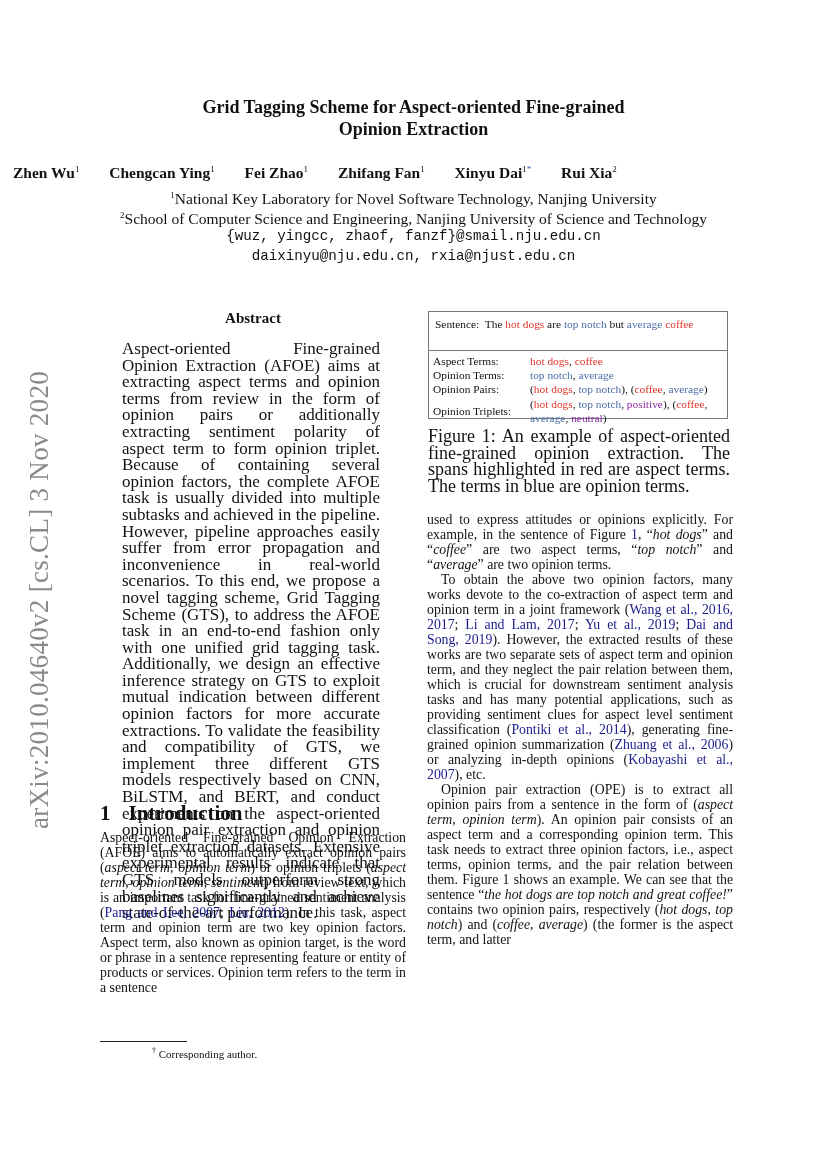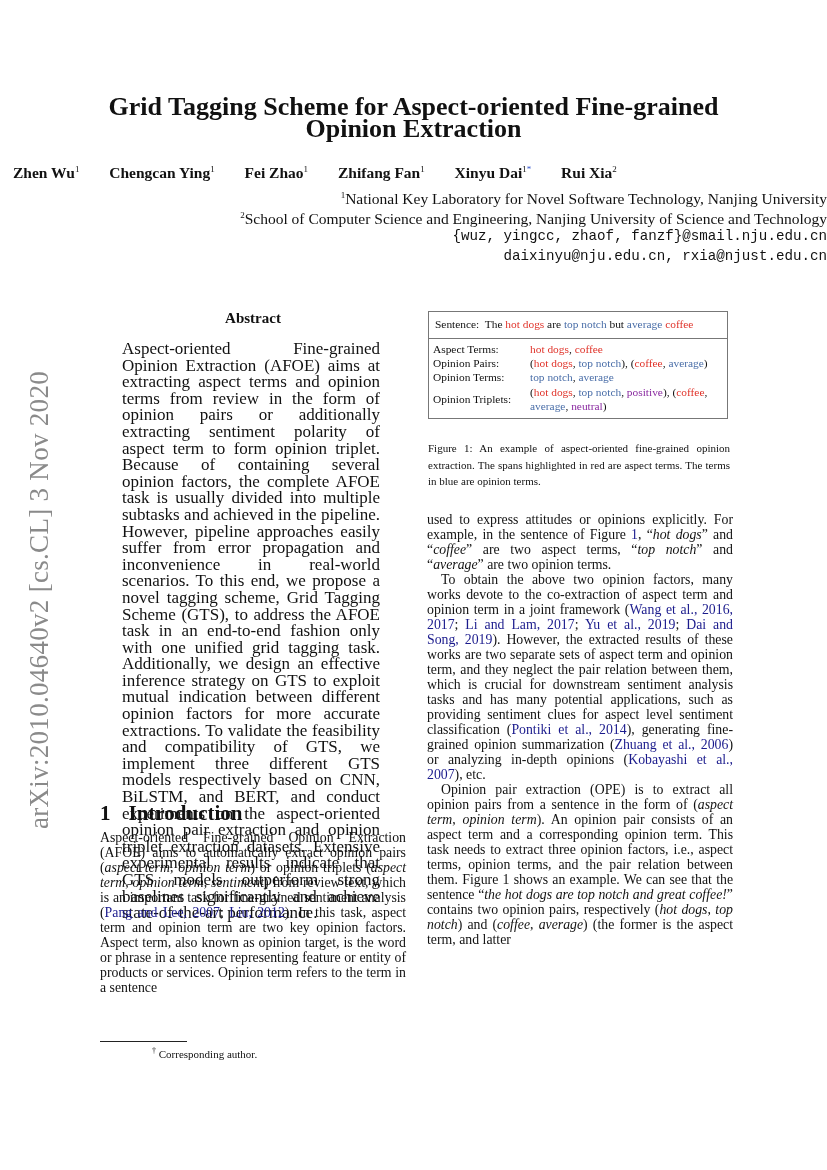--- a/index.html
+++ b/index.html
@@ -2,45 +2,45 @@
 <html><head>
 <meta charset="utf-8">
 <style>
   html, body { margin:0; padding:0; background:#fff; }
   body { width:827px; height:1170px; position:relative; overflow:hidden;
          font-family:"Liberation Serif", "DejaVu Serif", serif; color:#111; }
   .abs { position:absolute; }
   .sidebar-id { position:absolute; left:14px; top:355px; width:50px; height:490px; }
   .sidebar-id span { position:absolute; left:50%; top:50%; transform:translate(-50%,-50%) rotate(-90deg);
      white-space:nowrap; font-size:27px; color:#8a8a8a; font-family:"Liberation Serif", serif; letter-spacing:0.3px; }
-  .title { left:0; width:827px; top:96px; text-align:center; font-weight:bold; font-size:26px; line-height:22px; }
+  .title { left:0; width:827px; top:96px; text-align:center; font-weight:bold; font-size:18px; line-height:22px; }
   .authors { left:0; width:827px; top:164px; text-align:left; font-weight:bold; font-size:15.5px; }
   .authors .au { margin:0 13px; }
   .authors sup { font-weight:normal; font-size:9px; }
   .authors sup.star { color:#3355cc; }
-  .affil { left:0; width:827px; text-align:right; font-size:15.5px; line-height:20px; }
+  .affil { left:0; width:827px; text-align:center; font-size:15.5px; line-height:20px; }
   .affil sup { font-size:9px; }
   .mono { font-family:"Liberation Mono", "DejaVu Sans Mono", monospace; font-size:14.2px; }
   .col-left { left:100px; width:306px; }
   .col-right { left:427px; width:306px; }
   .abstract-head { left:100px; width:306px; top:310px; text-align:center; font-weight:bold; font-size:15px; }
   .abstract-body { left:122px; width:258px; top:341px; font-size:17px; line-height:16.6px; text-align:justify; hyphens:none; }
   .sec-head { left:100px; top:801px; font-weight:bold; font-size:21px; }
   .sec-head .num { margin-right:18px; }
   .body-text { font-size:13.8px; line-height:15px; text-align:justify; }
   .cite { color:#1a1a8c; }
   .fig-box { left:428px; top:311px; width:298px; height:106px; border:1px solid #777; font-size:11.4px; }
-  .fig-sent { padding:6px 0 0 6px; height:20px; border-bottom:1px solid #777; }
+  .fig-sent { padding:6px 0 12px 6px; height:20px; border-bottom:1px solid #777; }
   .fig-rows { padding:3px 0 0 4px; line-height:14.2px; }
   .fig-row { display:flex;align-items:center; }
   .fig-row .lab { width:97px; flex:none; }
   .red { color:#e0332a; }
   .blue { color:#4a6ea8; }
   .purple { color:#8a2aa0; }
-  .caption { left:428px; top:440px; width:302px; font-size:11px; line-height:16.6px; text-align:justify; }
+  .caption { left:428px; top:428px; width:302px; font-size:18px; line-height:16.6px; text-align:justify; }
   .fn-rule { left:100px; top:1041px; width:87px; border-top:1px solid #222; }
   .fn { left:122px; top:1046px; font-size:11px;margin-left:30px; }
   .fn sup { font-size:8px; }
   .indent { text-indent:14px; }
   p { margin:0; }
   i { font-style:italic; }
 </style>
 </head>
 <body>
 
@@ -93,26 +93,26 @@
   <div class="fig-sent">
     <span>Sentence:</span>&nbsp;
     <span>The </span><span class="red">hot dogs</span><span> are </span><span class="blue">top notch</span><span> but </span><span class="blue">average</span><span> </span><span class="red">coffee</span>
   </div>
   <div class="fig-rows">
     <div class="fig-row">
       <span class="lab">Aspect Terms:</span>
       <span><span class="red">hot dogs</span>, <span class="red">coffee</span></span>
     </div>
     <div class="fig-row">
+      <span class="lab">Opinion Terms:</span>
+      <span><span class="blue">top notch</span>, <span class="blue">average</span></span>
+    </div>
+    <div class="fig-row">
       <span class="lab">Opinion Pairs:</span>
       <span>(<span class="red">hot dogs</span>, <span class="blue">top notch</span>), (<span class="red">coffee</span>, <span class="blue">average</span>)</span>
-    </div>
-    <div class="fig-row">
-      <span class="lab">Opinion Terms:</span>
-      <span><span class="blue">top notch</span>, <span class="blue">average</span></span>
     </div>
     <div class="fig-row">
       <span class="lab">Opinion Triplets:</span>
       <span>(<span class="red">hot dogs</span>, <span class="blue">top notch</span>, <span class="purple">positive</span>), (<span class="red">coffee</span>,<br><span class="blue">average</span>, <span class="purple">neutral</span>)</span>
     </div>
   </div>
 </div>
 <div class="abs caption">Figure 1: An example of aspect-oriented fine-grained opinion extraction. The spans highlighted in red are aspect terms. The terms in blue are opinion terms.</div>
 
 <div class="abs col-right body-text" style="top:512px;">

